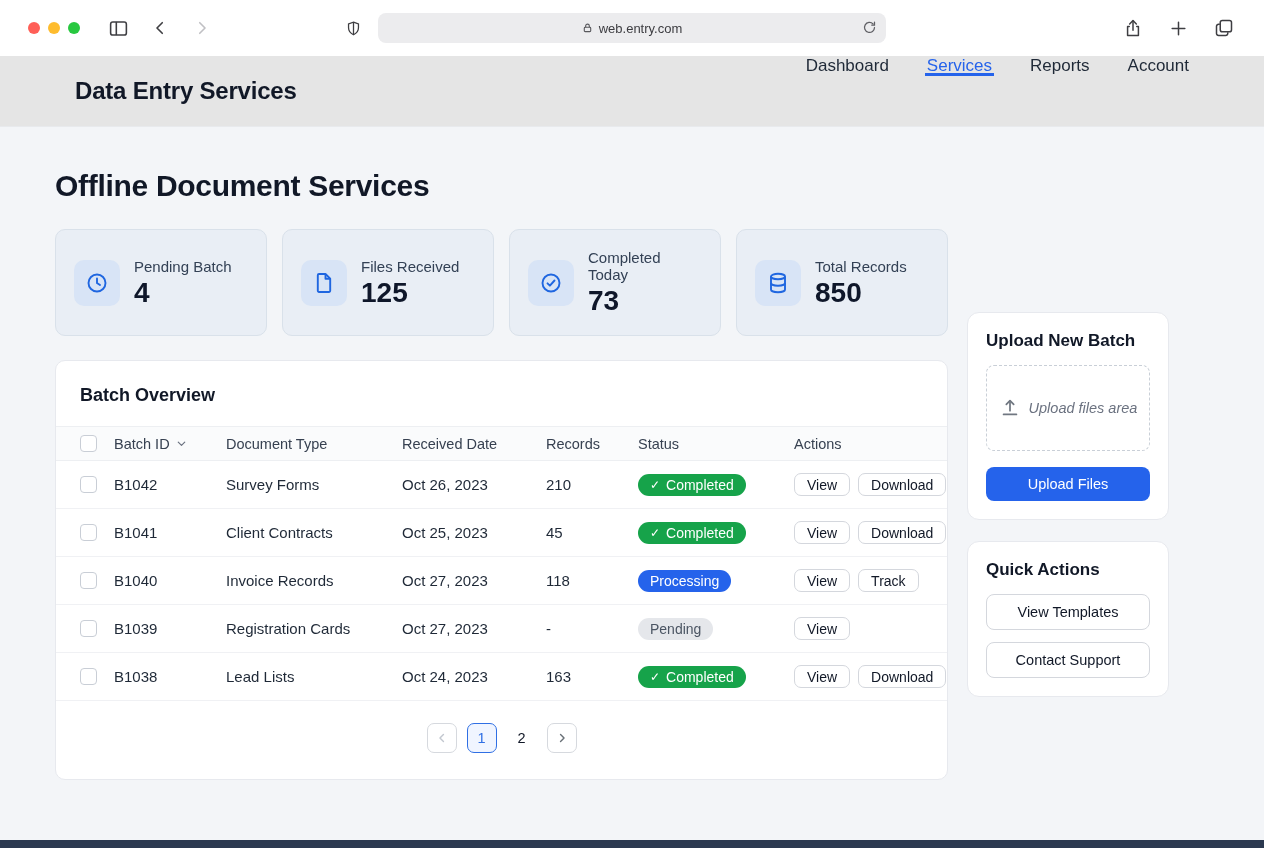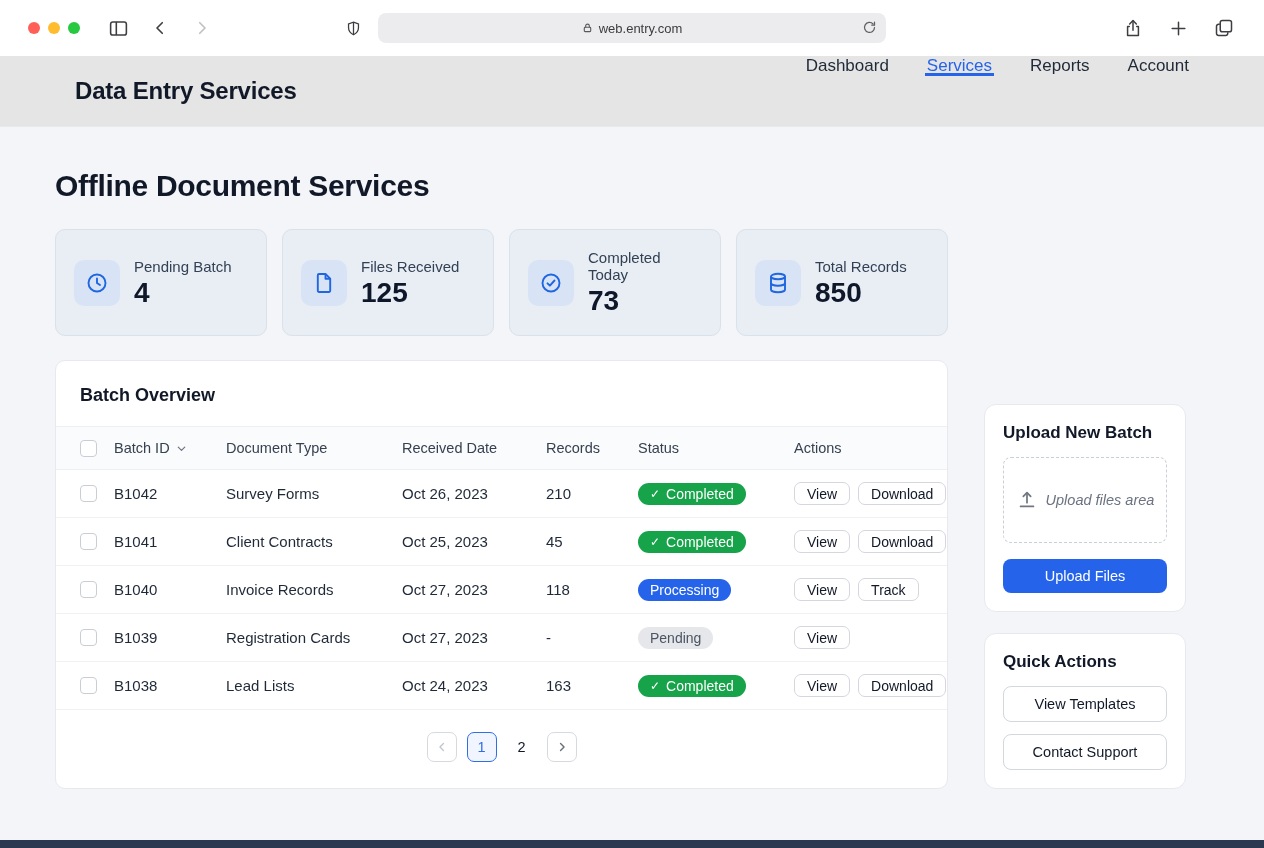--- a/index.html
+++ b/index.html
@@ -34,36 +34,36 @@
   .site-header { height:71px; background:#e5e5e5; border-bottom:1px solid #e8eaed; display:flex; align-items:flex-start; padding:0 75px; flex:none; }
   .brand { font-size:24px; font-weight:700; letter-spacing:-0.2px; color:#111827; align-self:center; }
   .main-nav { margin-left:auto; display:flex; gap:38px; }
   .nav-item { position:relative; display:flex; align-items:center; font-size:17px; color:#1f2937; cursor:pointer; }
   .nav-item.active { color:#2563eb; }
   .nav-item.active::after { content:""; position:absolute; left:-2px; right:-2px; bottom:0; height:3px; background:#2563eb; }
 
   
   .main { flex:1; background:#f3f5f8; padding:0 55px; overflow:hidden; }
   .page-title { font-size:30px; font-weight:700; color:#111827; margin-top:42px; margin-bottom:26px; letter-spacing:-0.3px; }
-  .content-grid { display:flex; gap:36px; align-items:flex-end; }
+  .content-grid { display:flex; gap:19px; align-items:center; }
   .col-left { width:893px; flex:none; }
   .col-right { width:202px; flex:none; }
 
   
   .stats { display:grid; grid-template-columns:repeat(4,1fr); gap:15px; }
   .stat-card { height:107px; background:#e9eef5; border:1px solid #d9e1ea; border-radius:10px; display:flex; align-items:center; gap:14px; padding:0 18px; }
   .stat-icon { width:46px; height:46px; border-radius:10px; background:#d8e4f6; display:flex; align-items:center; justify-content:center; flex:none; }
   .stat-label { font-size:15px; color:#334155; margin-bottom:3px; }
   .stat-value { font-size:28px; font-weight:700; color:#0f172a; line-height:1.05; }
 
   
   .table-card { margin-top:24px; background:#fff; border:1px solid #e7e9ee; border-radius:10px; overflow:hidden; }
   .table-title { font-size:18px; font-weight:700; padding:24px 24px 20px; color:#111827; }
   .tgrid { display:grid; grid-template-columns:58px 112px 176px 144px 92px 156px 1fr; align-items:center; }
-  .thead { background:#fafbfc; border-top:1px solid #edeff2; border-bottom:1px solid #edeff2; height:44px; font-size:14.5px; color:#374151; }
+  .thead { background:#fafbfc; border-top:1px solid #edeff2; border-bottom:1px solid #edeff2; height:35px; font-size:14.5px; color:#374151; }
   .th { display:flex; align-items:center; gap:5px; }
   .cell-check { padding-left:24px; display:flex; align-items:center; }
   .checkbox { width:17px; height:17px; border:1.5px solid #c9ced6; border-radius:4px; background:#fff; display:inline-block; cursor:pointer; }
   .trow { height:48px; border-bottom:1px solid #f0f1f4; font-size:15px; color:#1f2937; }
   .badge { display:inline-flex; align-items:center; gap:6px; padding:4px 12px; border-radius:999px; font-size:14px; line-height:1; }
   .badge-completed { background:#16a34a; color:#fff; }
   .badge-processing { background:#2563eb; color:#fff; }
   .badge-pending { background:#e5e7eb; color:#4b5563; }
   .badge-check { font-size:12px; }
   .row-actions { display:flex; gap:8px; }

